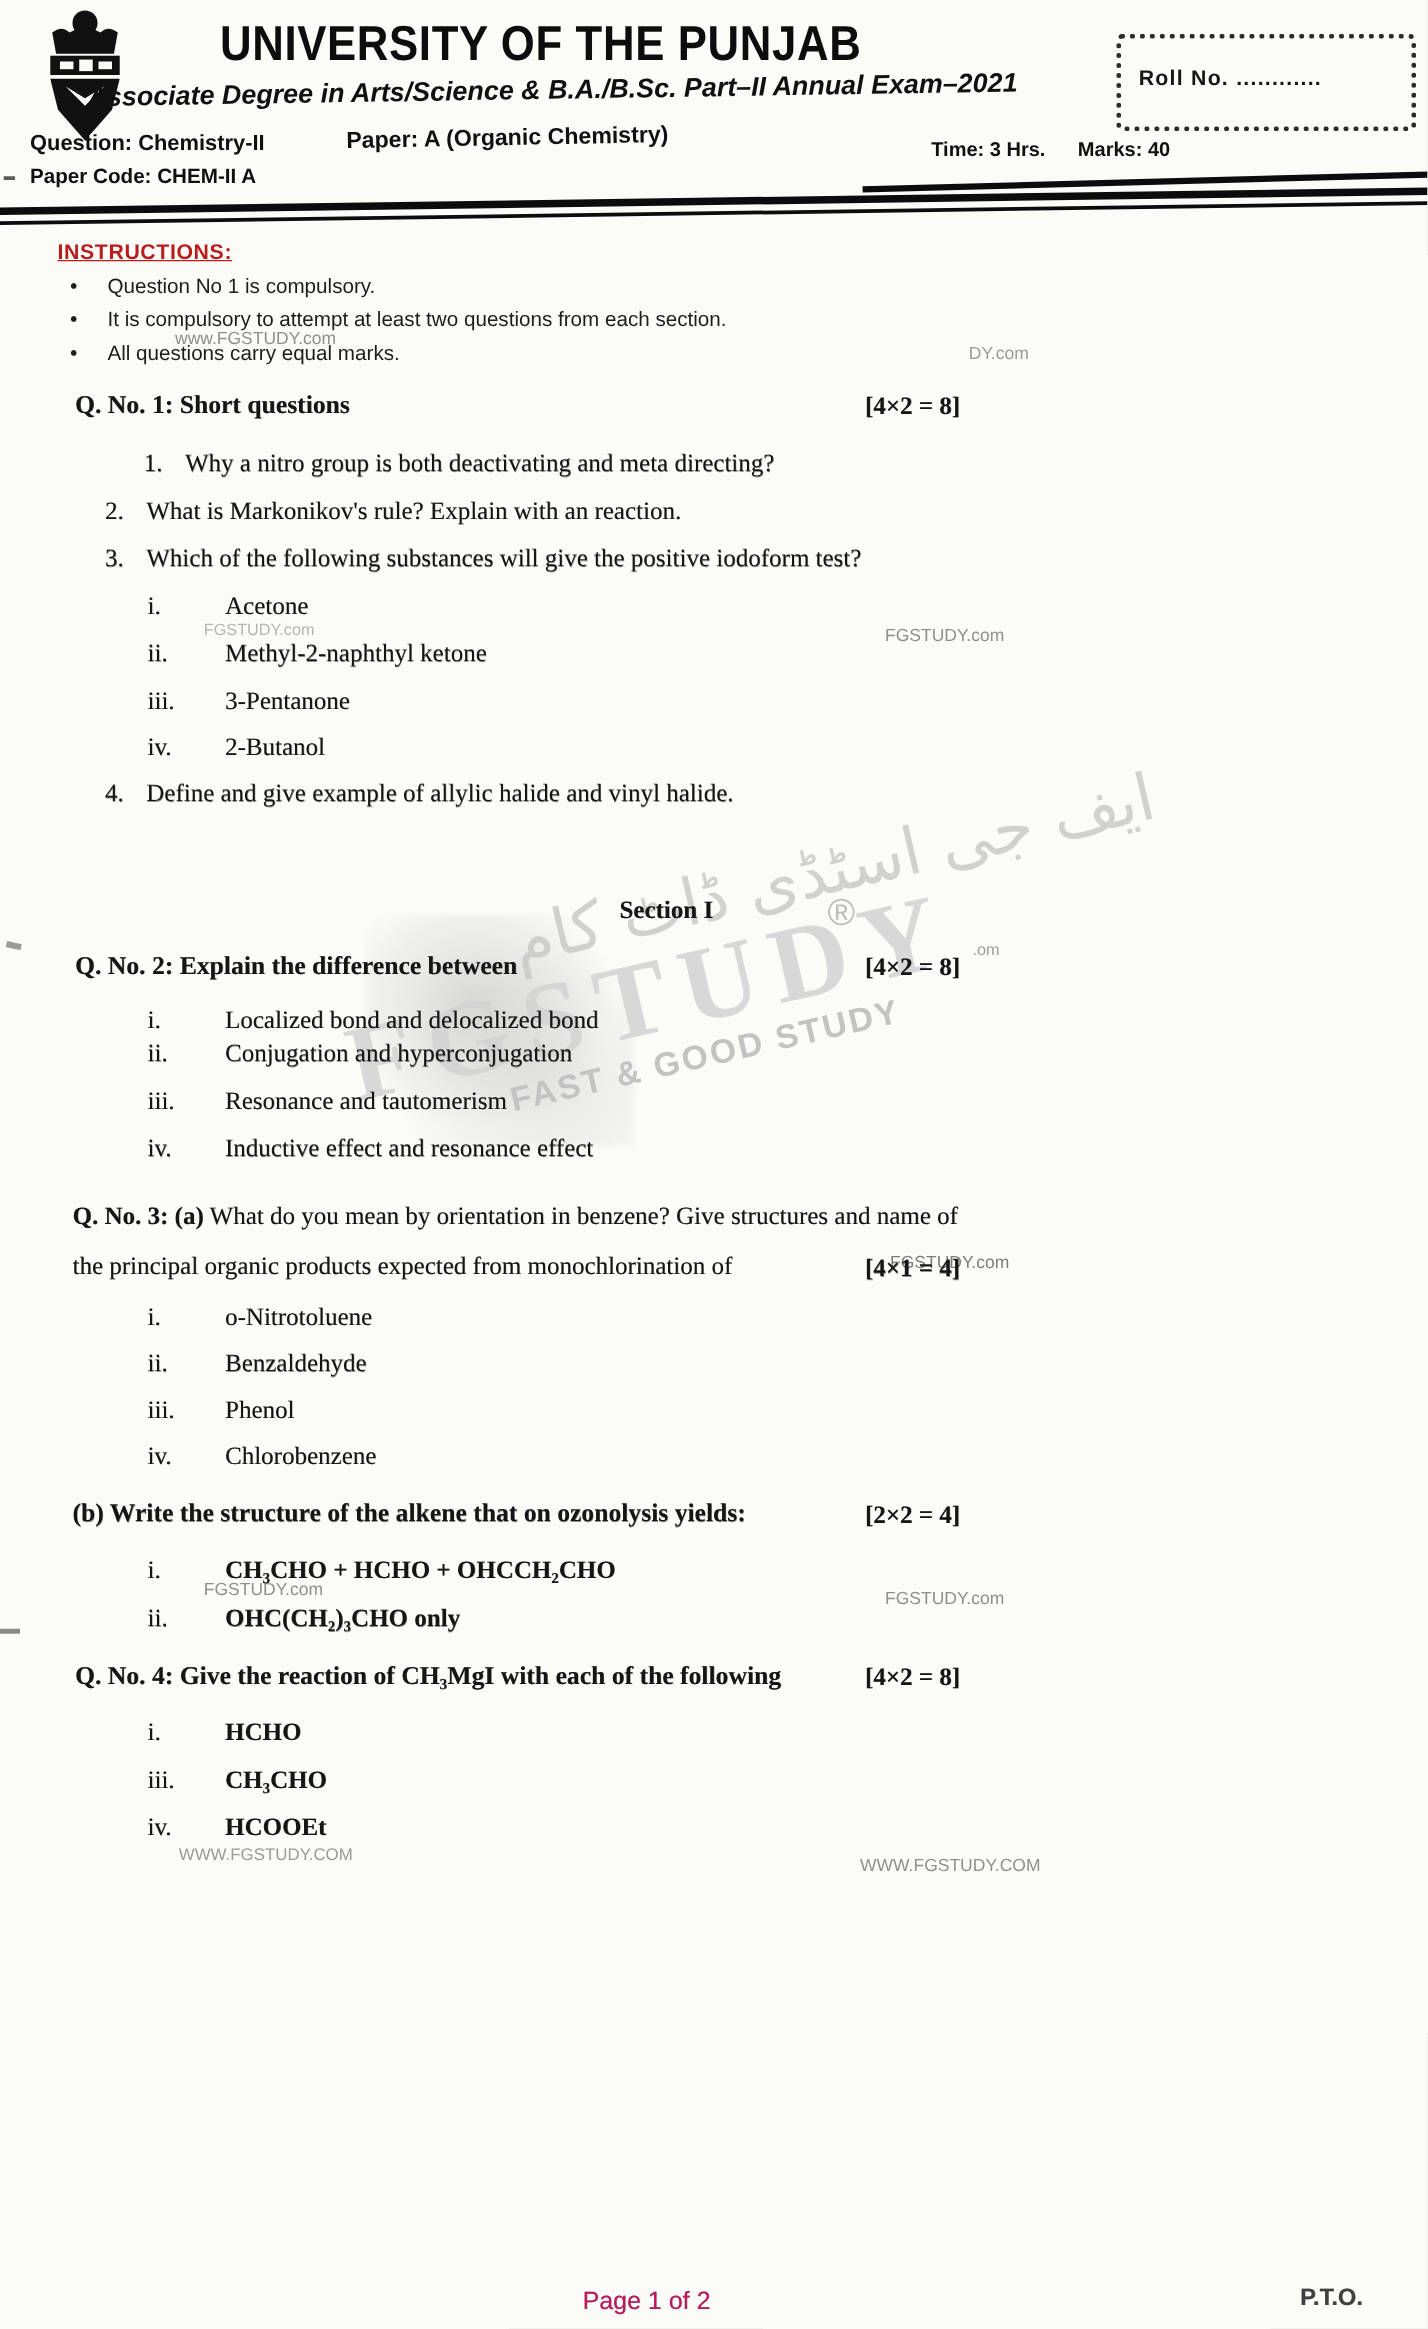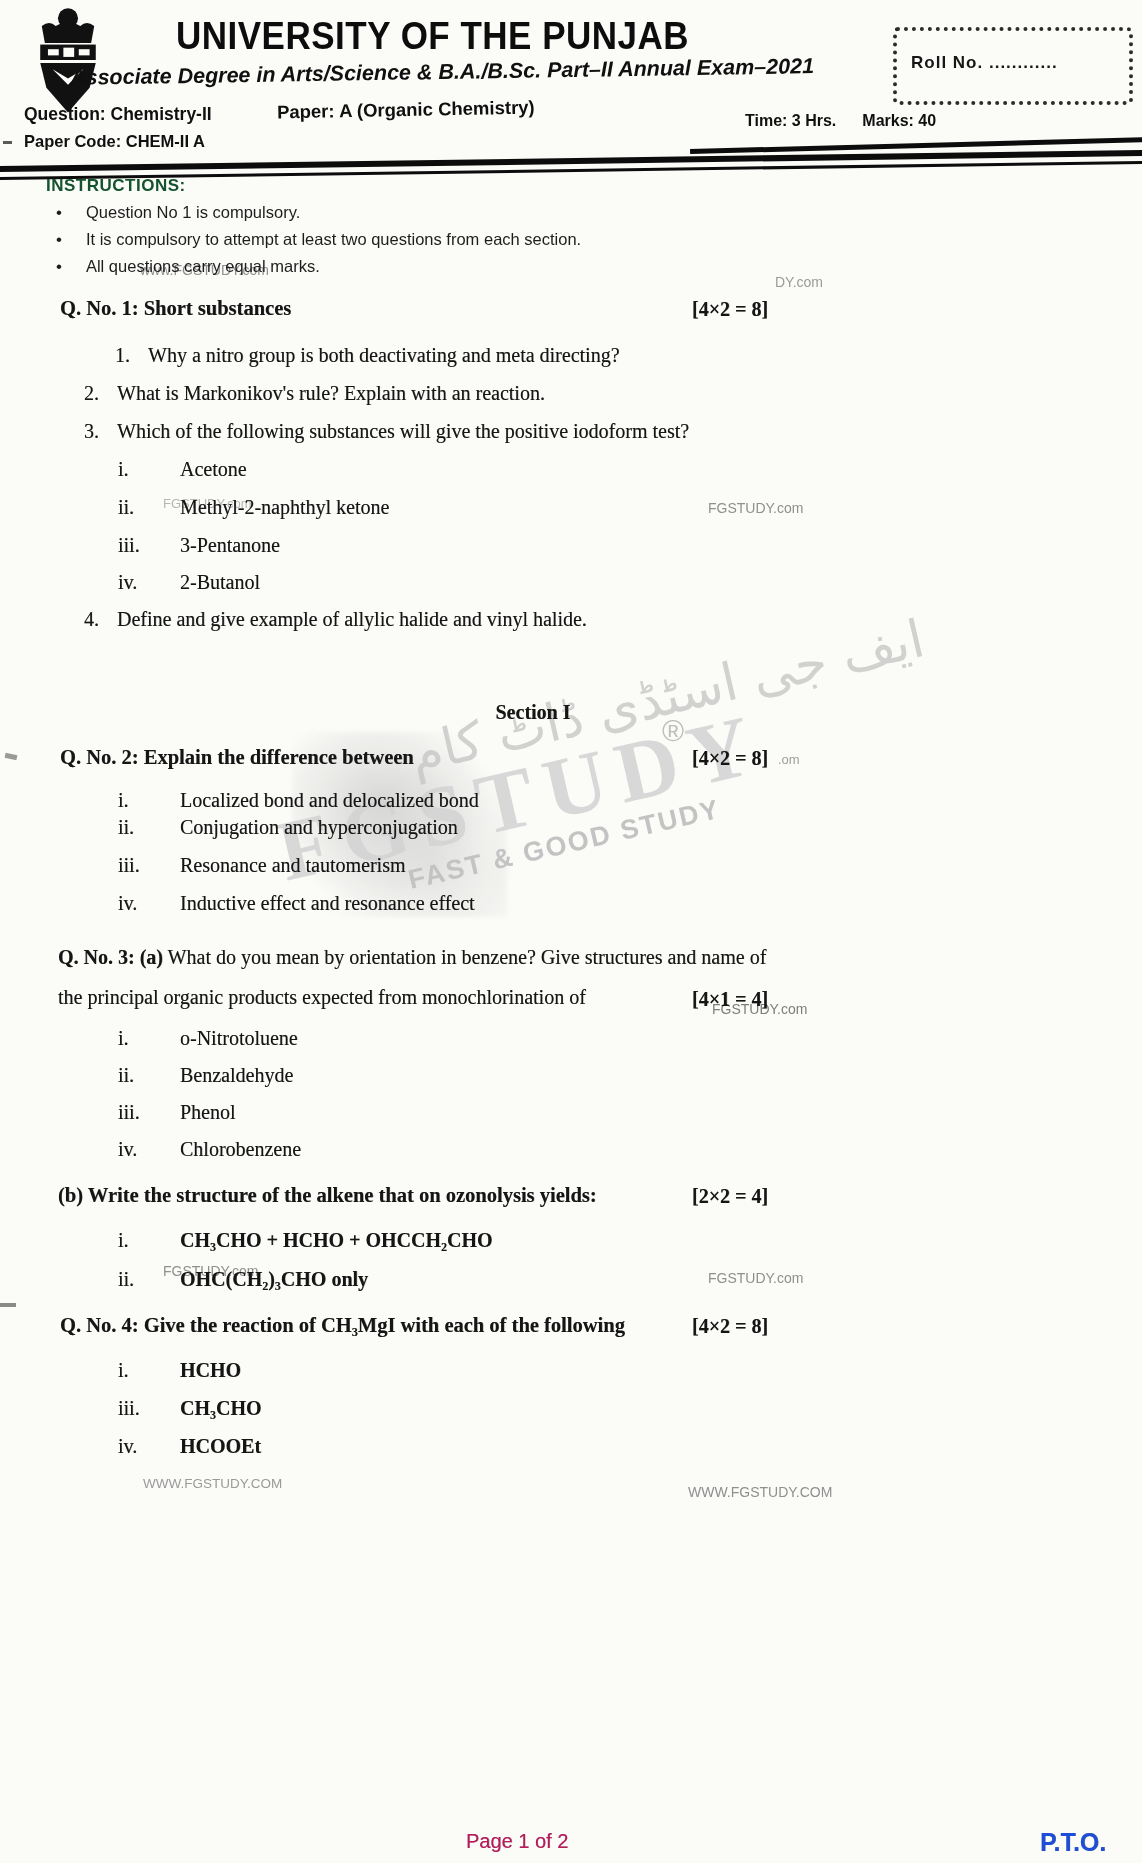--- a/index.html
+++ b/index.html
@@ -33,21 +33,21 @@
   .timemarks{left:745px;top:112px;font-size:16px;display:flex;gap:26px;}
   .papercode{left:24px;top:132px;font-size:16.5px;}
   .rule-a{position:absolute;left:690px;top:143px;width:460px;height:5px;background:#0c0c0c;transform:rotate(-1.5deg);}
   .rule-b{position:absolute;left:-6px;top:158px;width:1160px;height:6px;background:#0c0c0c;transform:rotate(-0.8deg);}
   .rule-c{position:absolute;left:-6px;top:169px;width:1160px;height:3px;background:#0c0c0c;transform:rotate(-0.8deg);}
   
   .body{position:absolute;left:0;top:176px;width:1142px;}
   .instr{padding-left:46px;}
   .instr-title{
     display:inline-block;font-family:"Liberation Sans",sans-serif;font-weight:bold;
-    font-size:17px;letter-spacing:.5px;color:#14532d;margin-top:0;
+    font-size:17px;letter-spacing:.5px;text-decoration:underline;color:#b91c1c;margin-top:16px;
   }
   .instr-item{
     font-family:"Liberation Sans",sans-serif;font-size:16.5px;color:#1d1d1d;
     margin-top:7px;padding-left:10px;display:flex;align-items:baseline;
   }
   .instr-item::before{content:"•";margin-right:24px;font-size:17px;}
   .qrow{position:relative;width:100%;}
   .qtitle{margin-left:60px;font-weight:bold;font-size:20.5px;}
   .marks{position:absolute;left:692px;top:1px;font-weight:bold;font-size:20px;white-space:nowrap;}
   .item{padding-left:84px;font-size:20px;line-height:27px;}
@@ -75,21 +75,21 @@
   .wm-reg{position:absolute;left:662px;top:714px;font-size:30px;color:#bdbdbd;font-family:"Liberation Sans",sans-serif;}
   .wm-blob{
     position:absolute;left:292px;top:732px;width:215px;height:185px;filter:blur(2px);
     background:
       radial-gradient(ellipse at 40% 38%, rgba(185,185,185,.5), rgba(185,185,185,0) 62%),
       radial-gradient(ellipse at 66% 72%, rgba(200,200,200,.42), rgba(200,200,200,0) 60%);
   }
   
   .artifact{position:absolute;background:#5a5a5a;}
   .footer-page{position:absolute;left:466px;top:1830px;font-family:"Liberation Sans",sans-serif;font-weight:normal;font-size:20px;color:#be185d;}
-  .footer-pto{position:absolute;left:1040px;top:1828px;font-family:"Liberation Sans",sans-serif;font-weight:bold;font-size:25px;color:#1d4ed8;}
+  .footer-pto{position:absolute;left:1040px;top:1828px;font-family:"Liberation Sans",sans-serif;font-weight:bold;font-size:19px;color:#404040;}
 </style>
 </head>
 <body>
 
 <div class="page">
 
   <svg class="crest" viewBox="0 0 60 70">
     <circle cx="30" cy="8" r="6.5" fill="#111"></circle>
     <path d="M13 13 Q18 9 22 13 L26 11 L34 11 L38 13 Q42 9 47 13 L45 24 L15 24 Z" fill="#111"></path>
     <rect x="12" y="25" width="36" height="10" fill="#111"></rect>
@@ -141,21 +141,21 @@
   <div class="body">
 
     <div class="instr">
       <span class="instr-title">INSTRUCTIONS:</span>
       <div class="instr-item">Question No 1 is compulsory.</div>
       <div class="instr-item">It is compulsory to attempt at least two questions from each section.</div>
       <div class="instr-item">All questions carry equal marks.</div>
     </div>
 
     <div class="qrow ink" style="margin-top:20px;">
-      <span class="qtitle">Q. No. 1: Short substances</span>
+      <span class="qtitle">Q. No. 1: Short questions</span>
       <span class="marks">[4×2 = 8]</span>
     </div>
     <div class="item ink" style="margin-top:22px;margin-left:31px;">
       <span class="num">1.</span><span>Why a nitro group is both deactivating and meta directing?</span>
     </div>
     <div class="item ink" style="margin-top:11px;">
       <span class="num">2.</span><span>What is Markonikov's rule? Explain with an reaction.</span>
     </div>
     <div class="item ink" style="margin-top:11px;">
       <span class="num">3.</span><span>Which of the following substances will give the positive iodoform test?</span>

